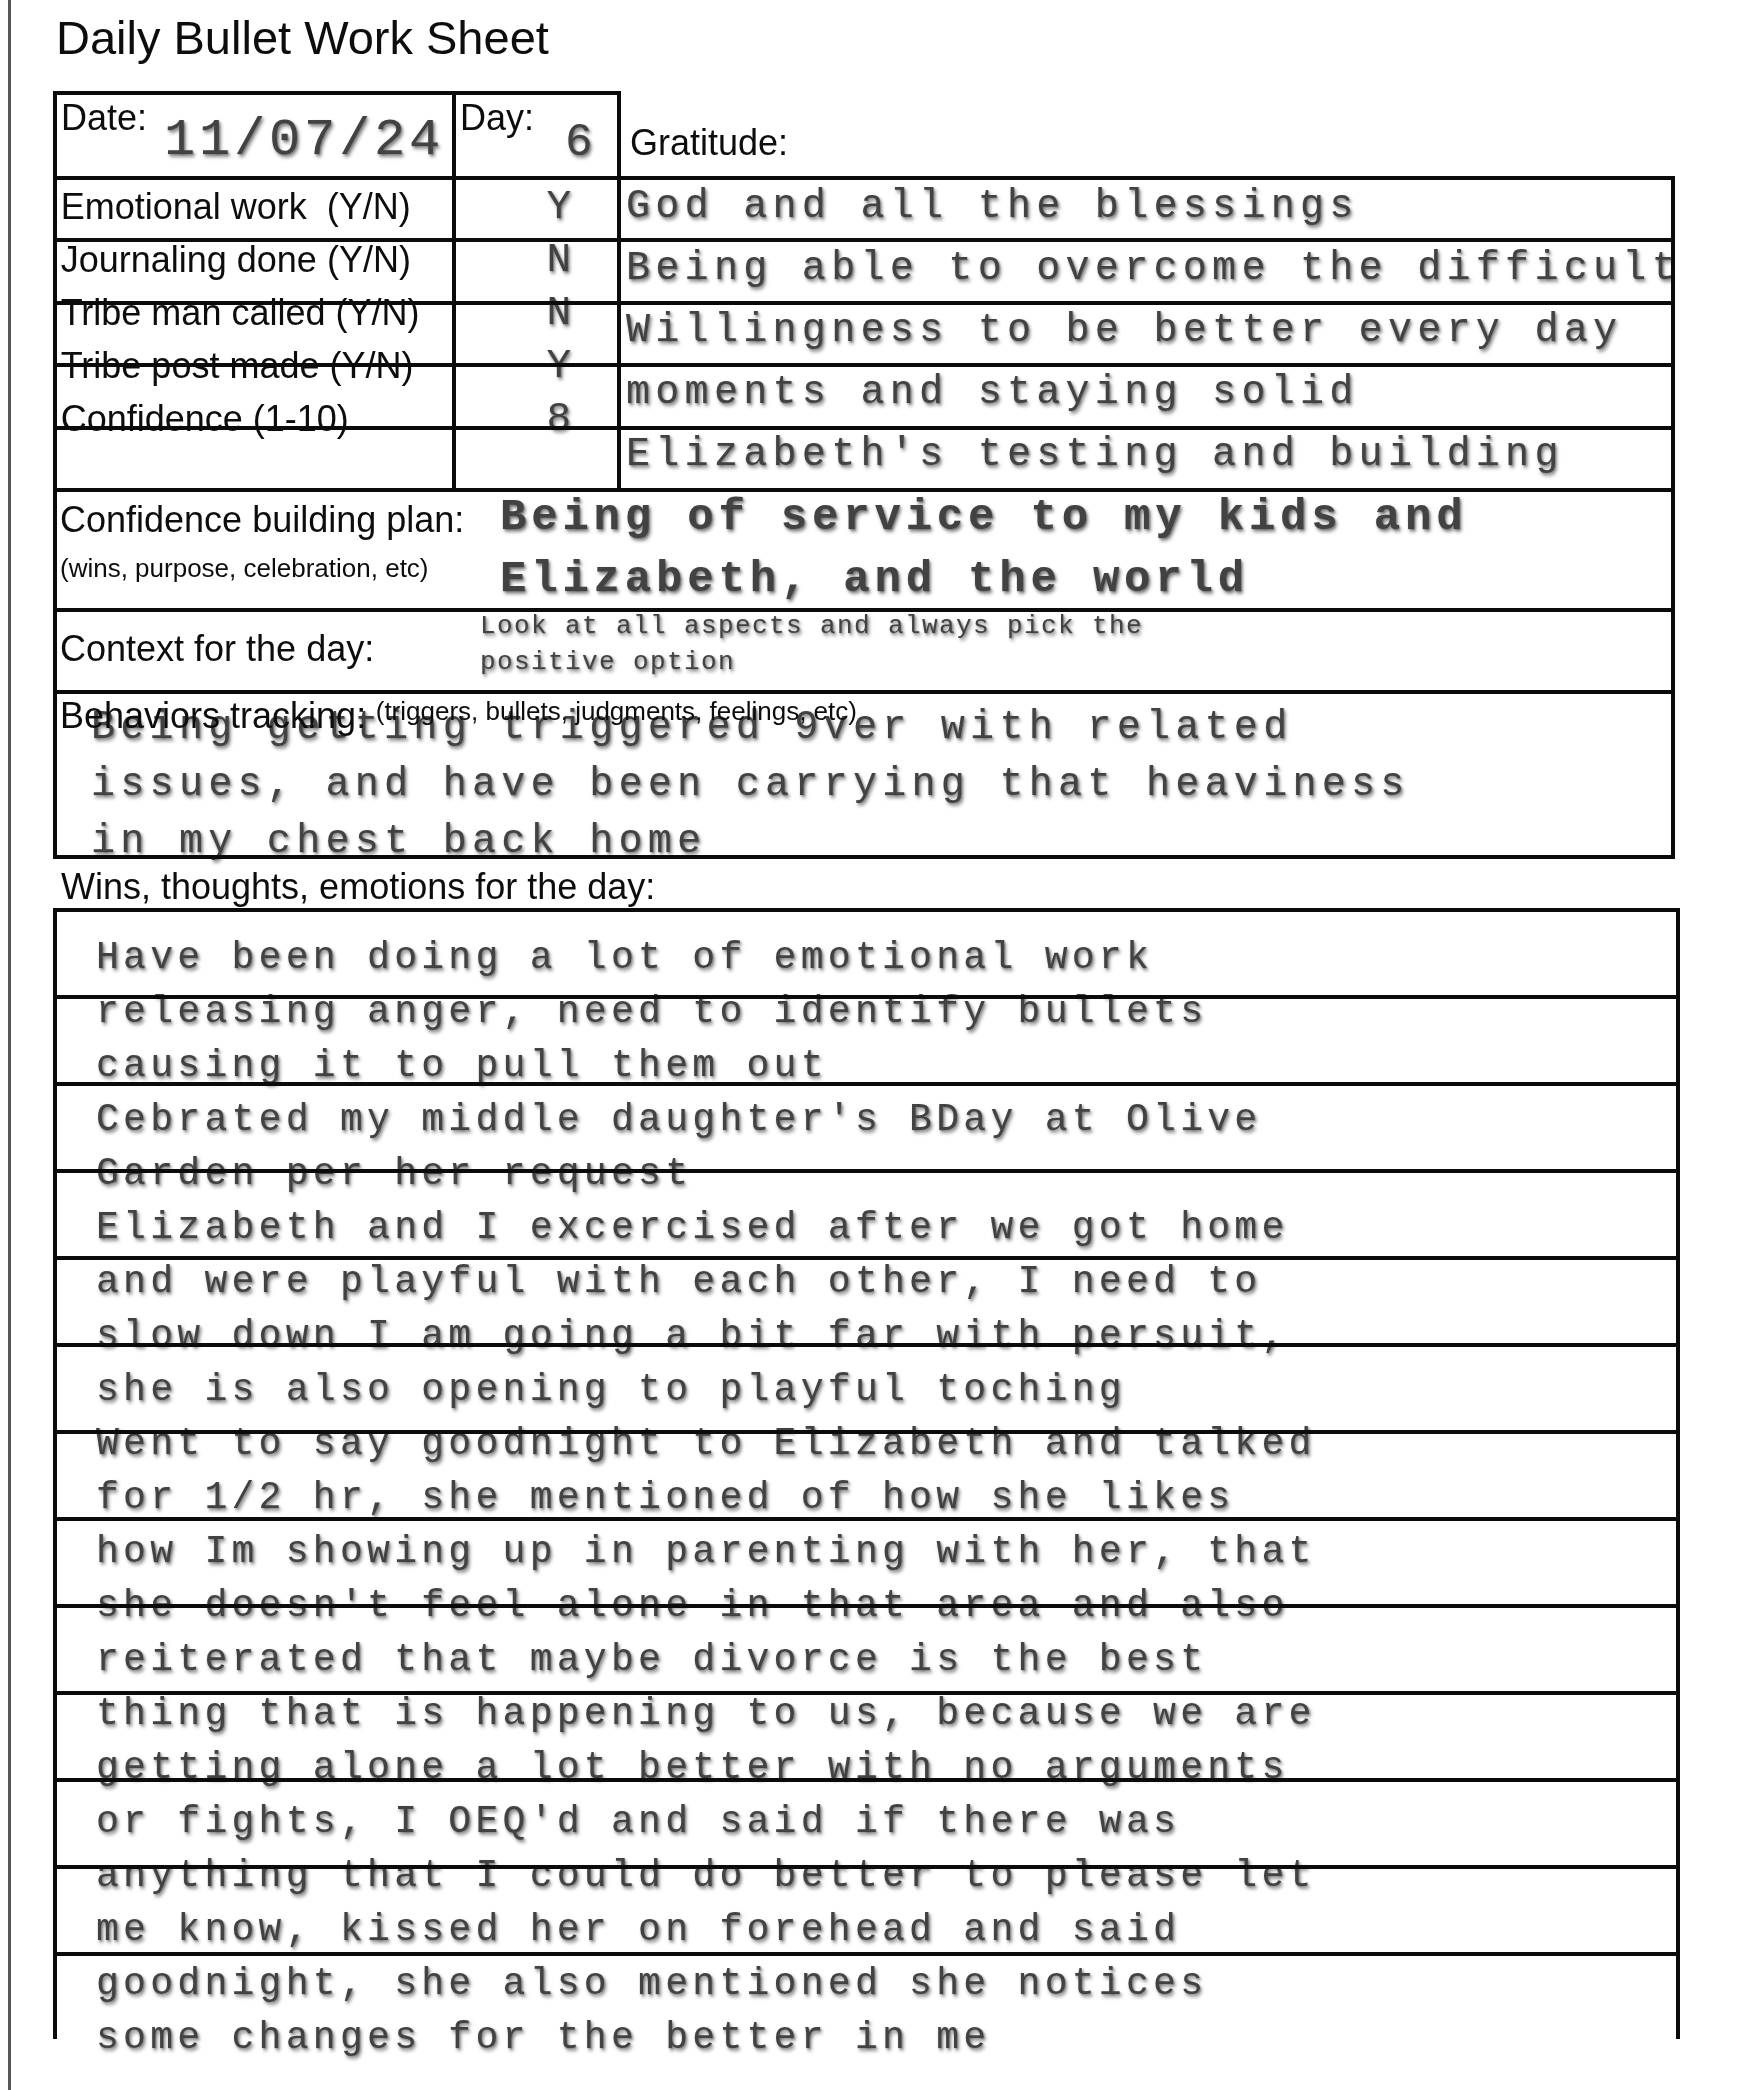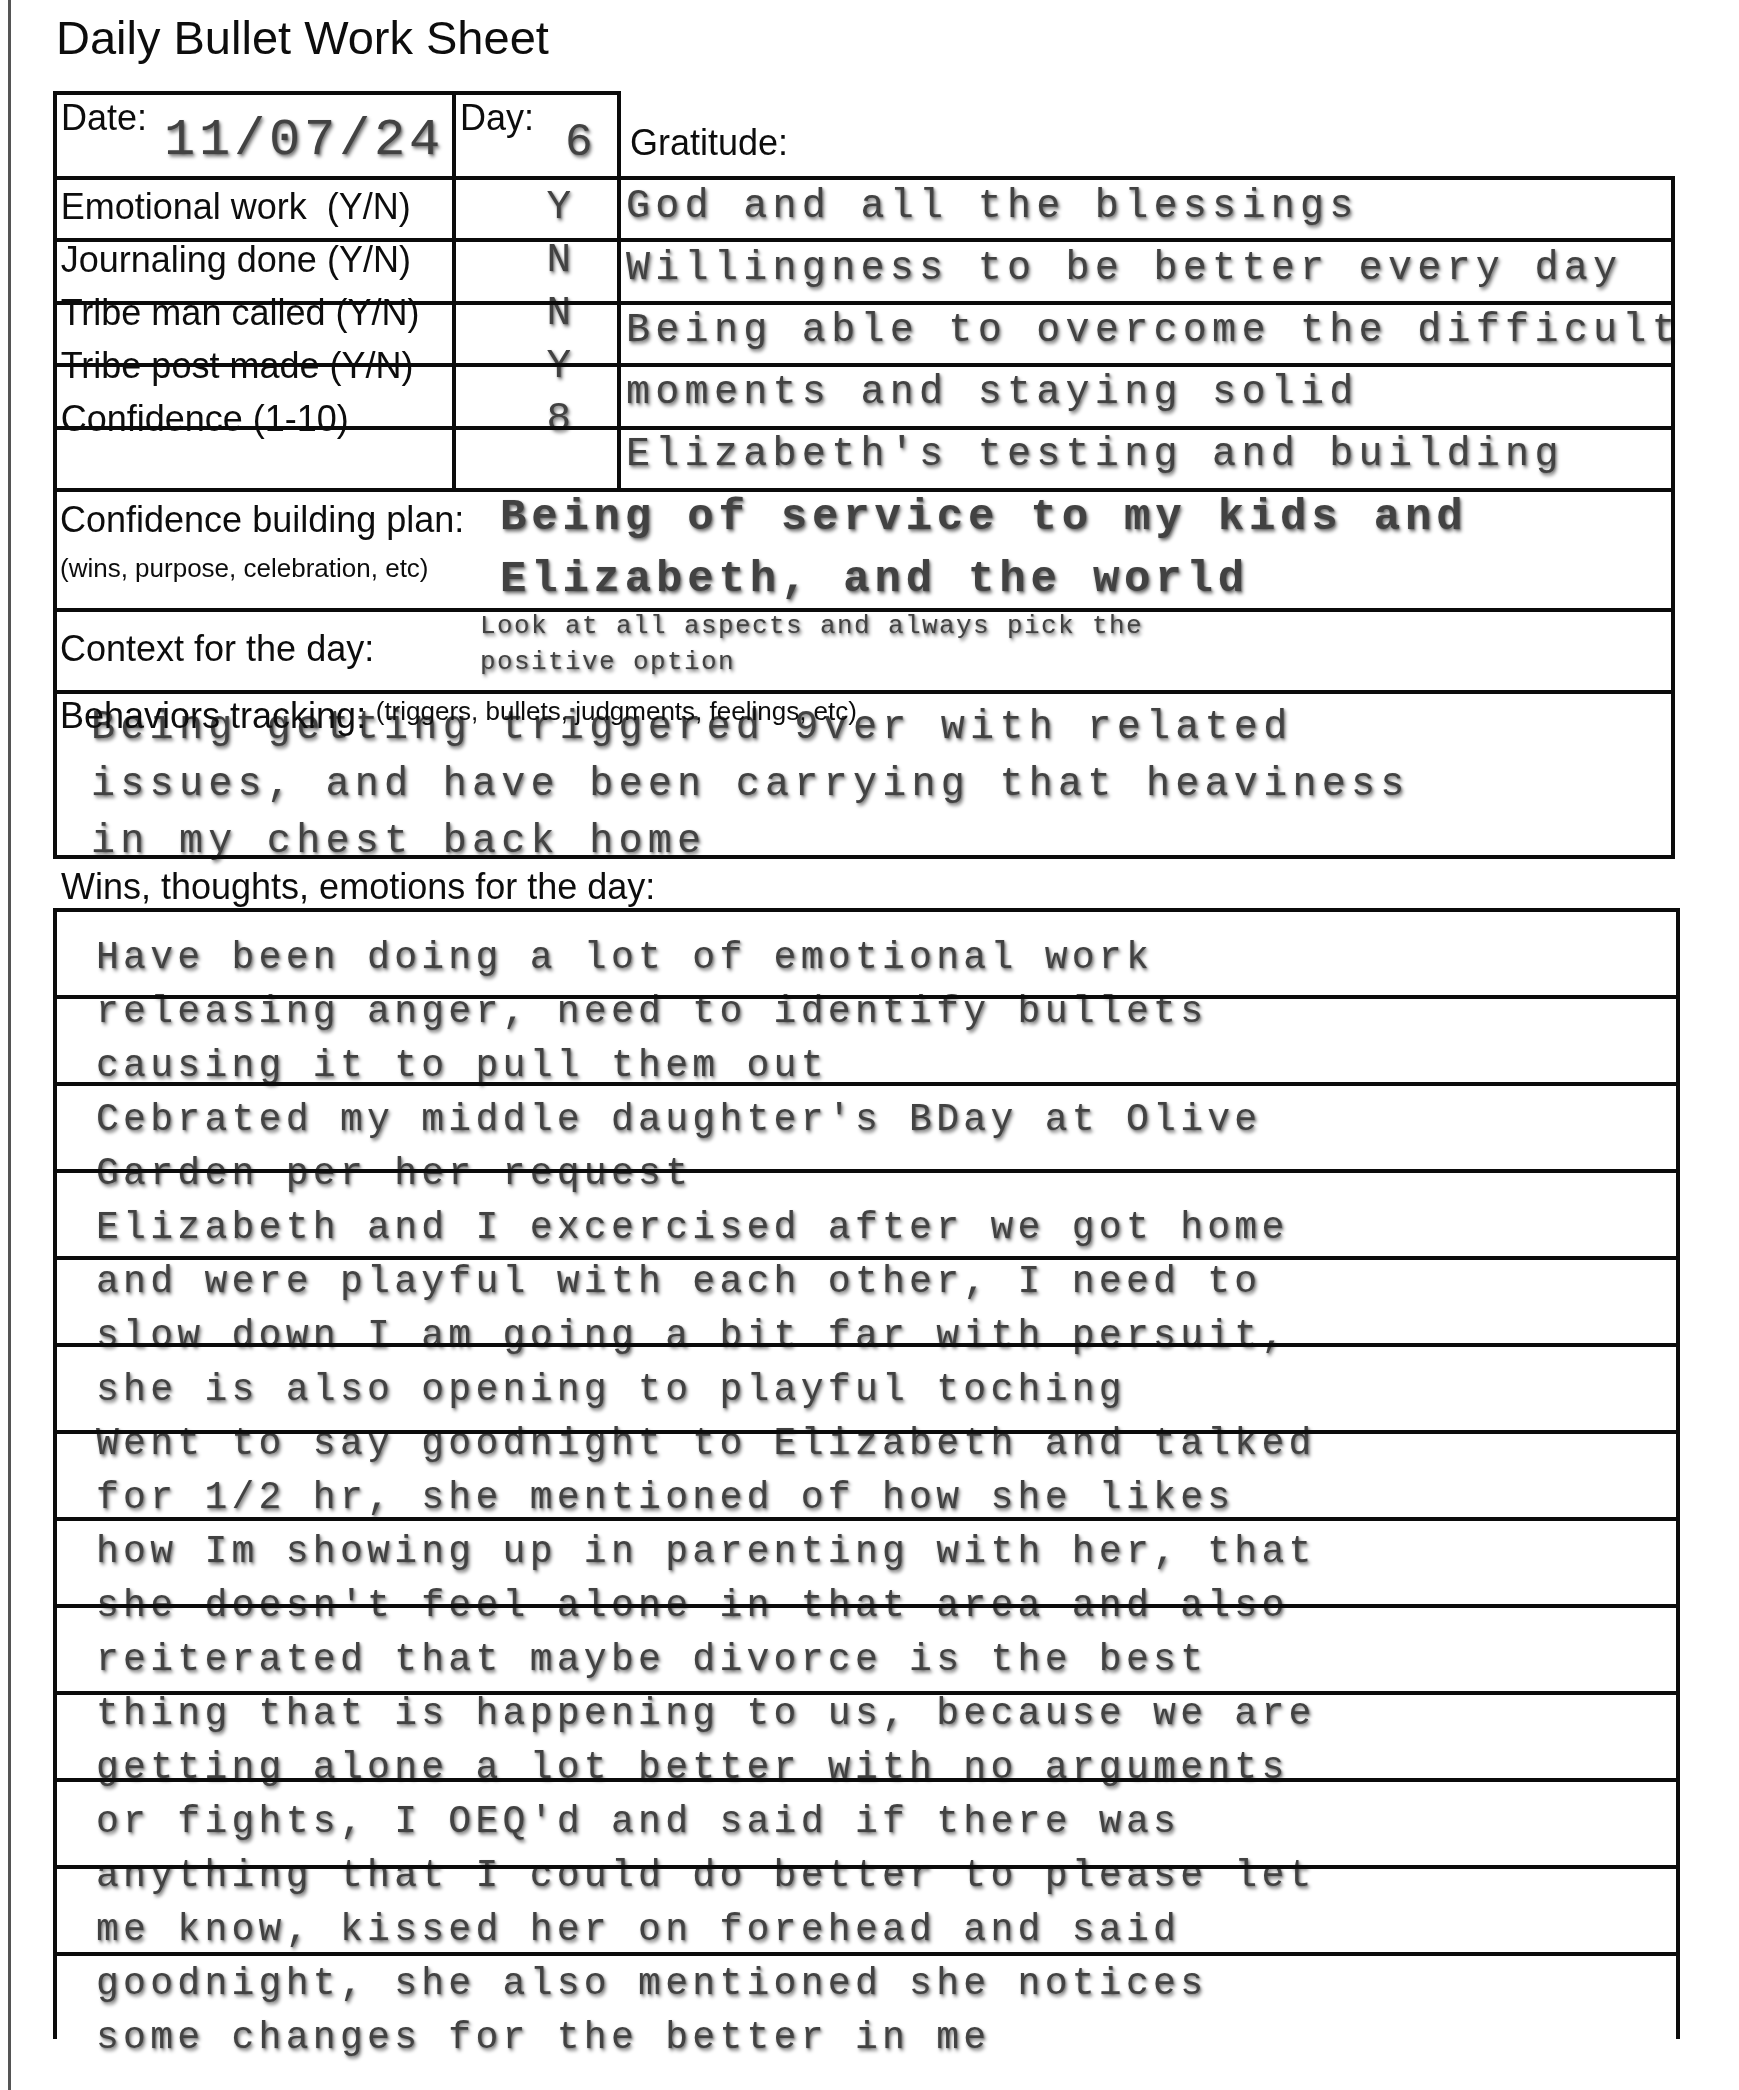--- a/index.html
+++ b/index.html
@@ -82,21 +82,21 @@
       <div class="check-row">
       <div class="check-label">Tribe post made (Y/N)</div>
       <div class="check-value typed">Y</div>
     </div>
       <div class="check-row">
       <div class="check-label">Confidence (1-10)</div>
       <div class="check-value typed">8</div>
     </div>
     </div>
 
-  <div class="grat-lines typed"><div>God and all the blessings</div><div>Willingness to be better every day</div><div>Being able to overcome the difficult</div><div>moments and staying solid</div><div>Elizabeth's testing and building</div></div>
+  <div class="grat-lines typed"><div>God and all the blessings</div><div>Being able to overcome the difficult</div><div>Willingness to be better every day</div><div>moments and staying solid</div><div>Elizabeth's testing and building</div></div>
 
   <div class="lbl" style="left:60px;top:500px;">Confidence building plan:</div>
   <div class="sublbl abs" style="left:60px;top:553px;">(wins, purpose, celebration, etc)</div>
   <div class="plan-lines typed"><div>Being of service to my kids and</div><div>Elizabeth, and the world</div></div>
 
   <div class="lbl" style="left:60px;top:629px;">Context for the day:</div>
   <div class="ctx-lines typed"><div>Look at all aspects and always pick the</div><div>positive option</div></div>
 
   <div class="beh-lines typed"><div>Being getting triggered 9ver with related</div><div>issues, and have been carrying that heaviness</div><div>in my chest back home</div></div>
   <div class="beh-label-row">

